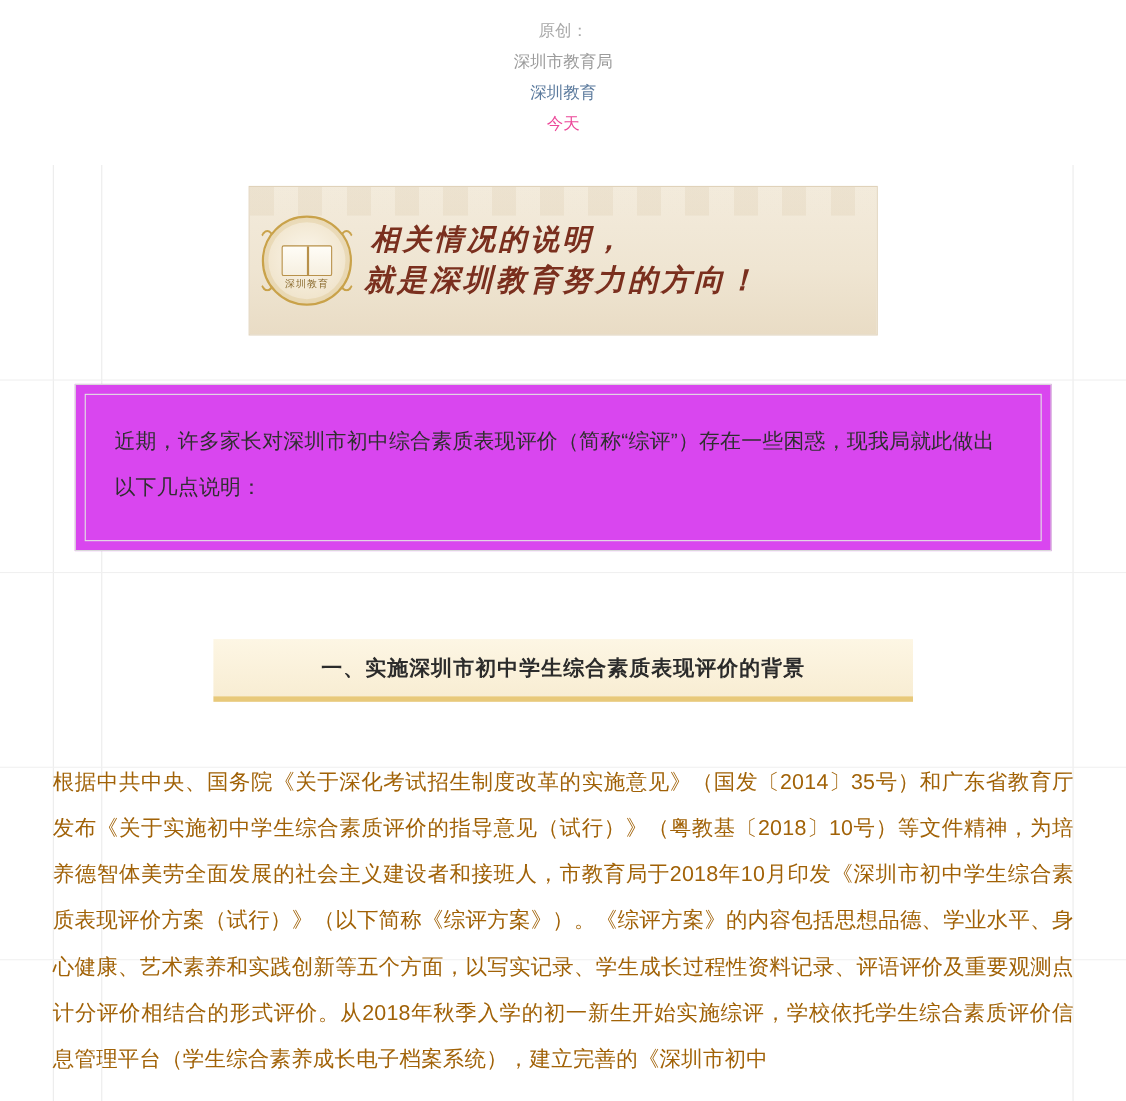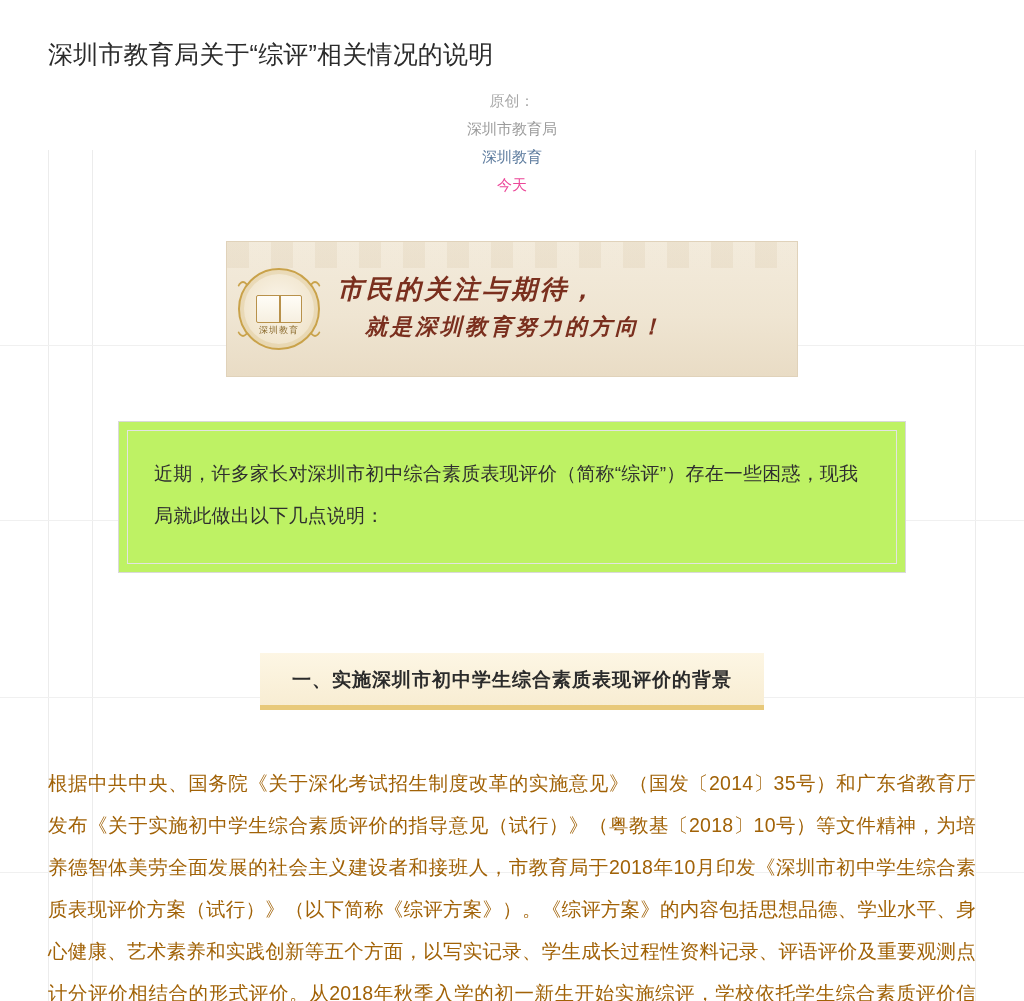--- a/index.html
+++ b/index.html
@@ -165,55 +165,54 @@
     font-style: italic;
     font-weight: bold;
   }
   .banner-line1 {
     font-size: 26px;
     line-height: 36px;
     letter-spacing: 3px;
     padding-left: 6px;
   }
   .banner-line2 {
-    font-size: 22px;
+    font-size: 27px;
     line-height: 38px;
     letter-spacing: 3px;
-    margin-left: 34px;
   }
 
   
   .intro-outer {
     margin: 44px auto 0 auto;
-    width: 788px;
+    width: 888px;
     border: 1px solid #d9d9d9;
     box-sizing: border-box;
     padding: 8px;
-    background: #bef264;
+    background: #d946ef;
   }
   .intro-inner {
     border: 1px solid #e3e3e3;
     box-sizing: border-box;
     padding: 22px 26px 26px 26px;
   }
   .intro-text {
     font-size: 19px;
     line-height: 42px;
     color: #2f2f2f;
     letter-spacing: 0.2px;
   }
 
   
   .section-head-wrap {
     margin-top: 80px;
     display: flex;
     justify-content: center;
   }
   .section-head {
-    width: 504px;
+    width: 636px;
     background: linear-gradient(180deg, #fdf6e4 0%, #f8edd3 100%);
     border-bottom: 5px solid #e8c97a;
     padding: 14px 0 12px 0;
     text-align: center;
     box-sizing: border-box;
   }
   .section-head-text {
     font-size: 19px;
     font-weight: bold;
     color: #2b2b2b;
@@ -238,41 +237,40 @@
   <div class="vline" style="left:92px"></div>
   <div class="vline" style="left:975px"></div>
   <div class="hline" style="top:345px"></div>
   <div class="hline" style="top:520px"></div>
   <div class="hline" style="top:697px"></div>
   <div class="hline" style="top:872px"></div>
 </div>
 
 <div class="page">
 
-  <h1 class="article-title">深圳市教育局关于“综评”相关情况的说明</h1>
 
   <div class="meta">
     <span class="origin">原创：</span>
     <span class="author">深圳市教育局</span>
     <span class="account">深圳教育</span>
     <span class="time">今天</span>
   </div>
 
   <div class="banner-wrap">
     <div class="banner">
       <div class="banner-emblem">
         <div class="emblem-wreath-l"></div>
         <div class="emblem-wreath-r"></div>
         <div class="emblem-circle">
           <div class="emblem-book"></div>
           <div class="emblem-text">深圳教育</div>
         </div>
       </div>
       <div class="banner-text">
-        <div class="banner-line1">市民的关注与期待，</div>
+        <div class="banner-line1">相关情况的说明，</div>
         <div class="banner-line2">就是深圳教育努力的方向！</div>
       </div>
     </div>
   </div>
 
   <div class="intro-outer">
     <div class="intro-inner">
       <div class="intro-text">近期，许多家长对深圳市初中综合素质表现评价（简称“综评”）存在一些困惑，现我局就此做出以下几点说明：</div>
     </div>
   </div>

